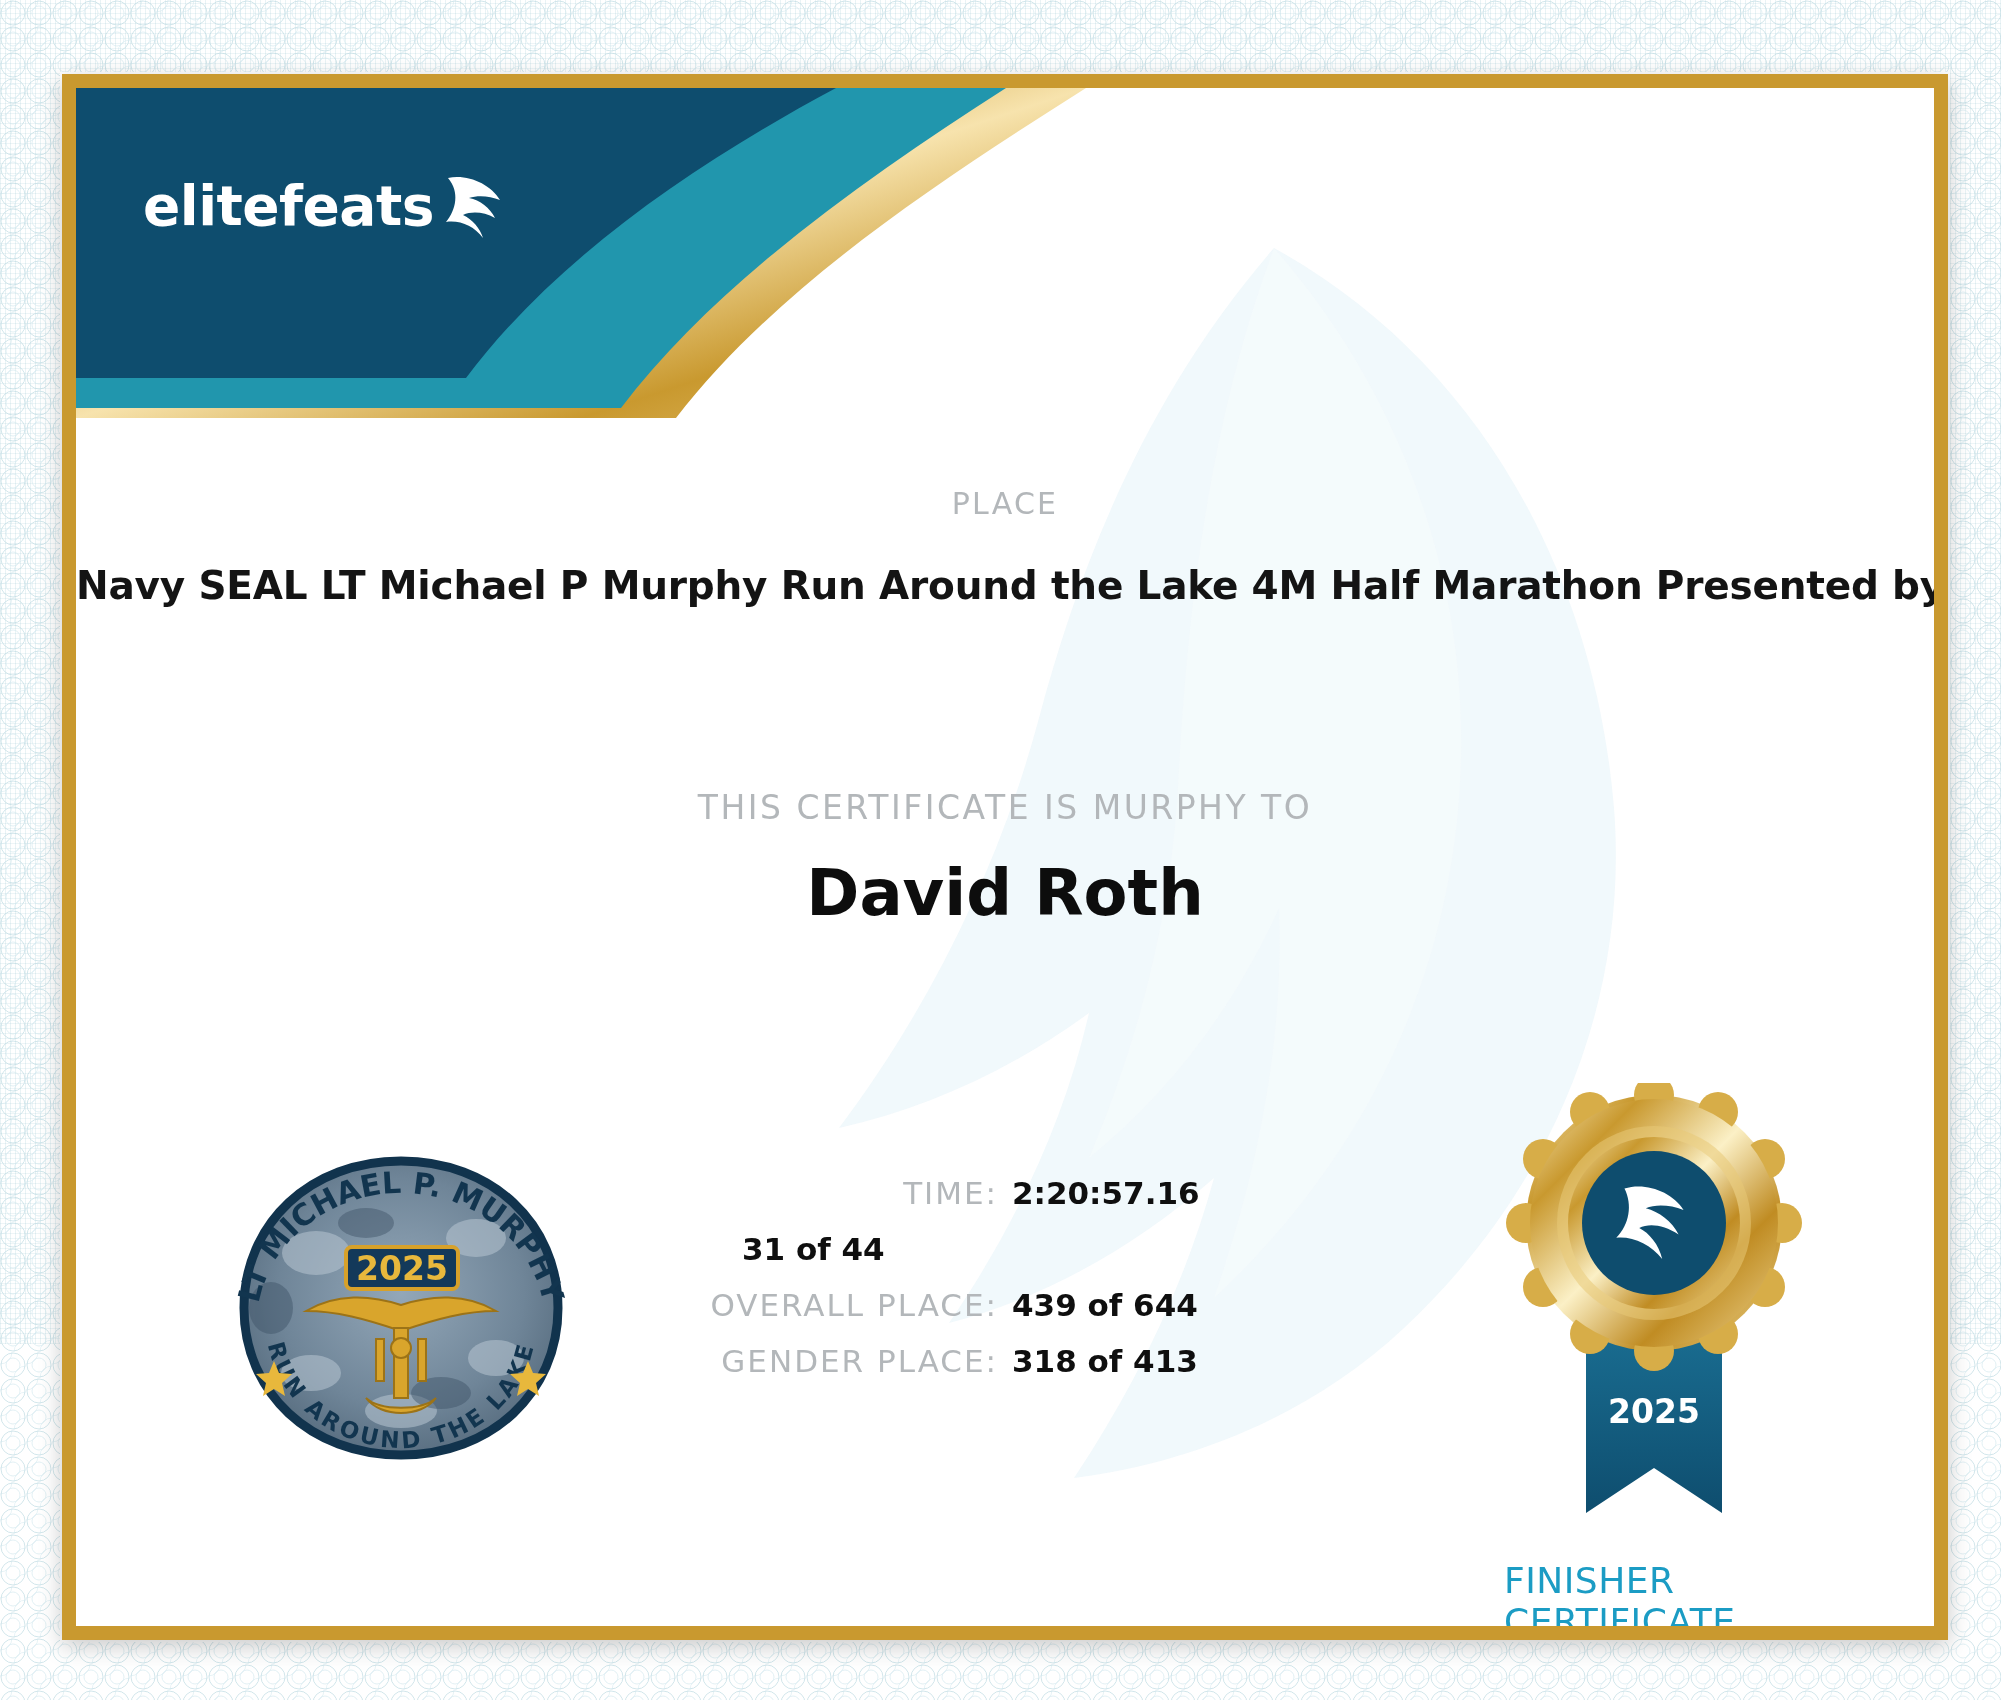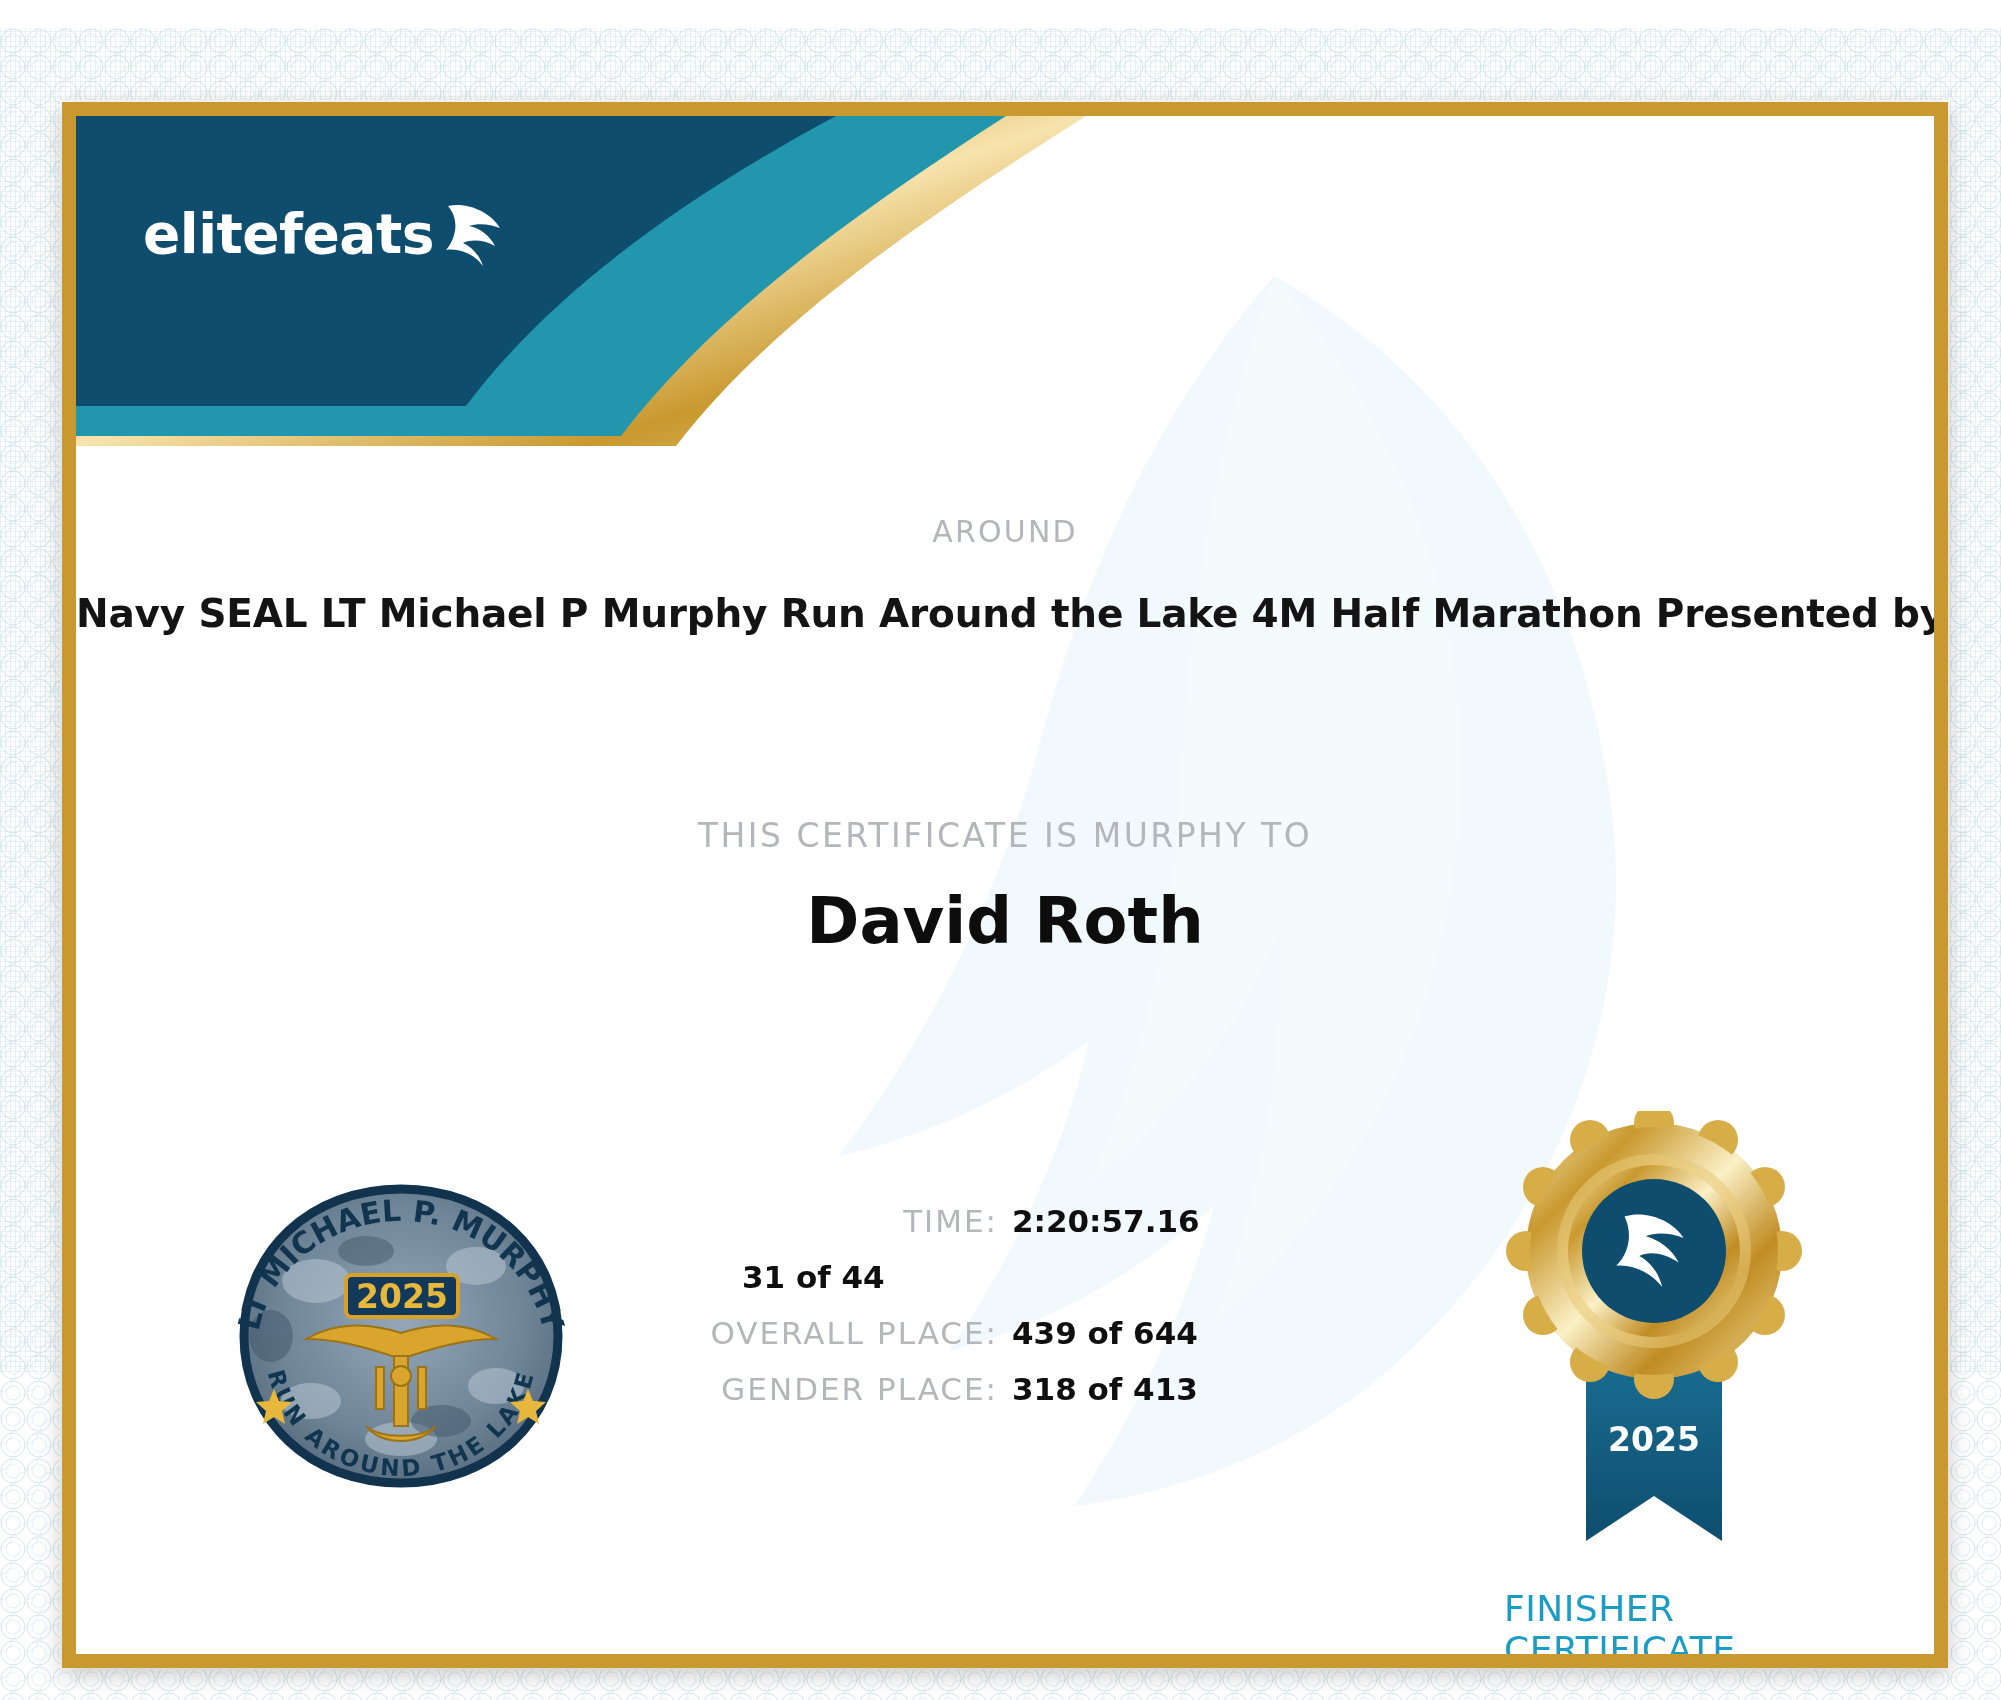--- a/index.html
+++ b/index.html
@@ -16,21 +16,20 @@
 
   
   .page {
     position: relative;
     width: 2001px;
     height: 1344px;
     background:
       repeating-linear-gradient(90deg, rgba(120,180,195,0.16) 0px, rgba(120,180,195,0.16) 1px, rgba(255,255,255,0) 1px, rgba(255,255,255,0) 5px),
       repeating-linear-gradient(0deg, rgba(120,180,195,0.13) 0px, rgba(120,180,195,0.13) 1px, rgba(255,255,255,0) 1px, rgba(255,255,255,0) 5px),
       #ffffff;
-    margin-top: 28px;
   }
 
   
   .cert {
     position: absolute;
     left: 62px;
     top: 74px;
     width: 1886px;
     height: 1566px;
     background: #ffffff;
@@ -256,21 +255,21 @@
         <path d="M0,0 L760,0 C620,75 480,170 390,290 L0,290 Z" fill="#0e4d6e"></path>
       </svg>
 
       <div class="brand">
         <span class="brand-text">elitefeats</span>
         <svg width="70" height="72" viewBox="0 0 70 72">
           <path d="M10 8 C30 4 52 14 62 30 C52 26 40 25 31 28 C42 30 52 38 57 48 C46 42 34 41 25 45 C34 49 42 58 45 68 C36 56 22 50 8 52 C18 40 22 22 10 8 Z" fill="#ffffff"></path>
         </svg>
       </div>
 
-      <div class="label event-label">AROUND</div>
+      <div class="label event-label">PLACE</div>
       <div class="event-name">Navy SEAL LT Michael P Murphy Run Around the Lake 4M Half Marathon Presented by Northwell Health</div>
 
       <div class="label awarded-label">THIS CERTIFICATE IS MURPHY TO</div>
       <div class="recipient">David Roth</div>
 
       <div class="stats">
         <div class="stat-row">
           <div class="stat-key">TIME:</div>
           <div class="stat-val">2:20:57.16</div>
         </div>

